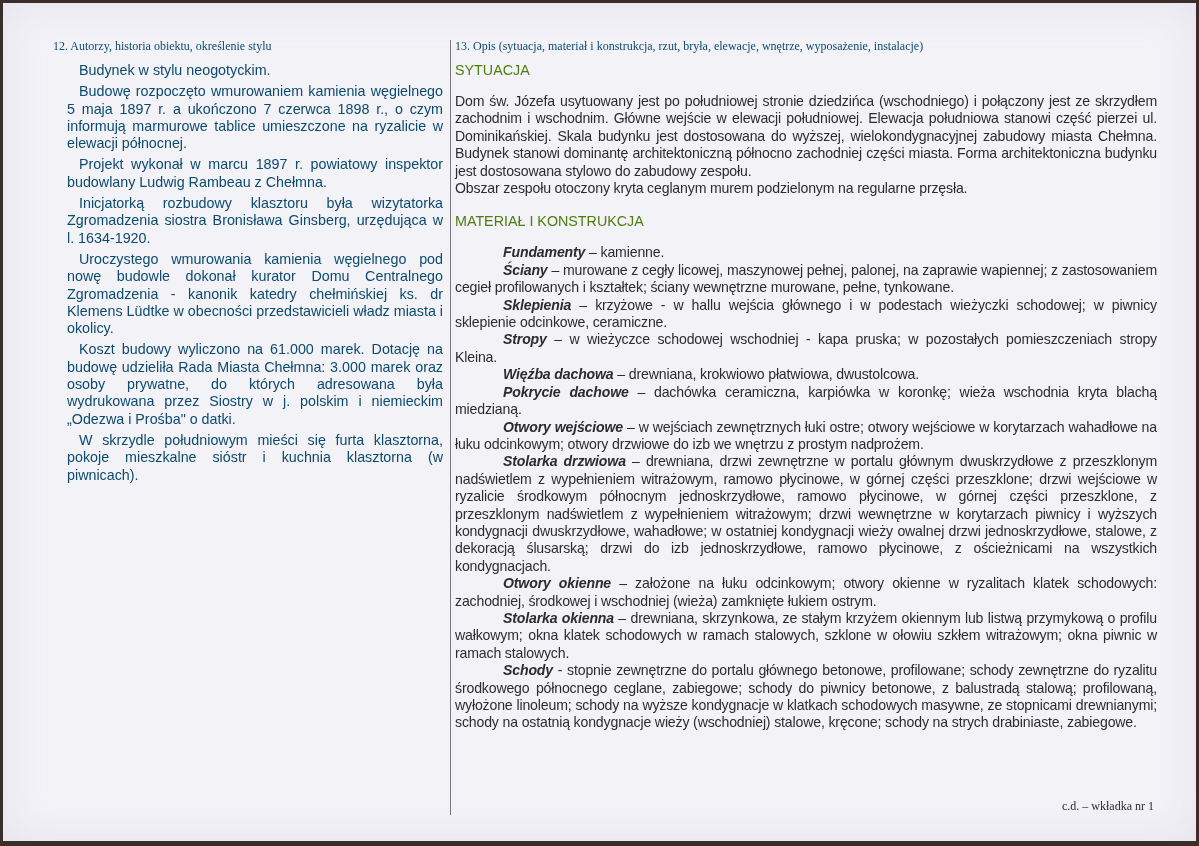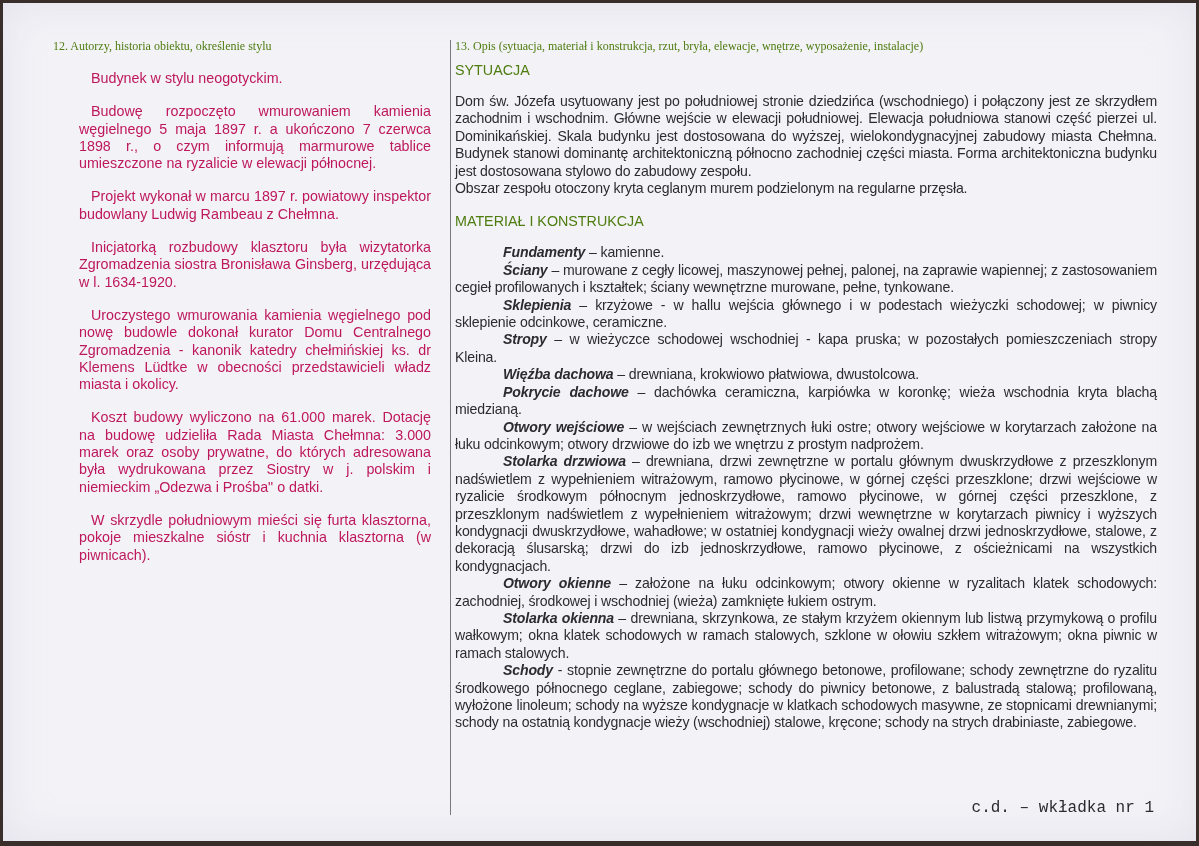--- a/index.html
+++ b/index.html
@@ -18,44 +18,44 @@
   }
   .col-right {
     position:absolute; left:452px; top:36px; width:702px;
   }
   .divider {
     position:absolute; left:447px; top:37px; width:1px; height:775px;
     background:#7a7780;
   }
   .section-head {
     font-family:"Liberation Serif", serif;
-    font-size:12px; color:#4d7c0f; margin:0 0 8px 0; white-space:nowrap;
+    font-size:12px; color:#0c4a6e; margin:0 0 8px 0; white-space:nowrap;
   }
   .col-left .section-head { margin-left:-10px; }
   .col-right .section-head { margin-left:0; }
   .lp {
     font-family:"Liberation Sans", sans-serif;
-    font-size:14.3px; line-height:17.3px; color:#be185d;
-    text-align:justify; margin:16px; text-indent:12px;
+    font-size:14.3px; line-height:17.3px; color:#0c4a6e;
+    text-align:justify; margin:4px; text-indent:12px;
   }
   .lp.noindent { text-indent:0; }
   .rp {
     font-family:"Liberation Sans", sans-serif;
     font-size:14.1px; line-height:17.4px; color:#2b2b30;
     text-align:justify; margin:0;
     letter-spacing:-0.15px;
   }
   .rhead {
     font-family:"Liberation Sans", sans-serif;
     font-size:14.3px; color:#4d7c0f; margin:0;
   }
   .term { font-weight:bold; font-style:italic;margin-left:48px; }
   .continuation {
     position:absolute; right:42px; top:796px;
-    font-family:Liberation Mono, monospace; font-size:16px; color:#2b2b30;text-align:right;
+    font-family:Liberation Serif, serif; font-size:12px; color:#2b2b30;text-align:right;
   }
 </style>
 </head>
 <body>
 
 <div class="sheet">
 
   <div class="col-left">
     <div class="section-head">12. Autorzy, historia obiektu, określenie stylu</div>
     <p class="lp">Budynek w stylu neogotyckim.</p>
@@ -77,21 +77,21 @@
     <p class="rp">Obszar zespołu otoczony kryta ceglanym murem podzielonym na regularne przęsła.</p>
 
     <p class="rhead" style="margin-top:16px;margin-bottom:15px;">MATERIAŁ I KONSTRUKCJA</p>
 
     <p class="rp"><span class="term">Fundamenty</span><span> – </span><span>kamienne.</span></p>
     <p class="rp"><span class="term">Ściany</span><span> – </span><span>murowane z cegły licowej, maszynowej pełnej, palonej, na zaprawie wapiennej; z zastosowaniem cegieł profilowanych i kształtek; ściany wewnętrzne murowane, pełne, tynkowane.</span></p>
     <p class="rp"><span class="term">Sklepienia</span><span> – </span><span>krzyżowe - w hallu wejścia głównego i w podestach wieżyczki schodowej; w piwnicy sklepienie odcinkowe, ceramiczne.</span></p>
     <p class="rp"><span class="term">Stropy</span><span> – </span><span>w wieżyczce schodowej wschodniej - kapa pruska; w pozostałych pomieszczeniach stropy Kleina.</span></p>
     <p class="rp"><span class="term">Więźba dachowa</span><span> – </span><span>drewniana, krokwiowo płatwiowa, dwustolcowa.</span></p>
     <p class="rp"><span class="term">Pokrycie dachowe</span><span> – </span><span>dachówka ceramiczna, karpiówka w koronkę; wieża wschodnia kryta blachą miedzianą.</span></p>
-    <p class="rp"><span class="term">Otwory wejściowe</span><span> – </span><span>w wejściach zewnętrznych łuki ostre; otwory wejściowe w korytarzach założone na łuku odcinkowym; otwory drzwiowe do izb we wnętrzu z prostym nadprożem.</span></p>
+    <p class="rp"><span class="term">Otwory wejściowe</span><span> – </span><span>w wejściach zewnętrznych łuki ostre; otwory wejściowe w korytarzach wahadłowe na łuku odcinkowym; otwory drzwiowe do izb we wnętrzu z prostym nadprożem.</span></p>
     <p class="rp"><span class="term">Stolarka drzwiowa</span><span> – </span><span>drewniana, drzwi zewnętrzne w portalu głównym dwuskrzydłowe z przeszklonym nadświetlem z wypełnieniem witrażowym, ramowo płycinowe, w górnej części przeszklone; drzwi wejściowe w ryzalicie środkowym północnym jednoskrzydłowe, ramowo płycinowe, w górnej części przeszklone, z przeszklonym nadświetlem z wypełnieniem witrażowym; drzwi wewnętrzne w korytarzach piwnicy i wyższych kondygnacji dwuskrzydłowe, wahadłowe; w ostatniej kondygnacji wieży owalnej drzwi jednoskrzydłowe, stalowe, z dekoracją ślusarską; drzwi do izb jednoskrzydłowe, ramowo płycinowe, z ościeżnicami na wszystkich kondygnacjach.</span></p>
     <p class="rp"><span class="term">Otwory okienne</span><span> – </span><span>założone na łuku odcinkowym; otwory okienne w ryzalitach klatek schodowych: zachodniej, środkowej i wschodniej (wieża) zamknięte łukiem ostrym.</span></p>
     <p class="rp"><span class="term">Stolarka okienna</span><span> – </span><span>drewniana, skrzynkowa, ze stałym krzyżem okiennym lub listwą przymykową o profilu wałkowym; okna klatek schodowych w ramach stalowych, szklone w ołowiu szkłem witrażowym; okna piwnic w ramach stalowych.</span></p>
     <p class="rp"><span class="term">Schody</span><span> - </span><span>stopnie zewnętrzne do portalu głównego betonowe, profilowane; schody zewnętrzne do ryzalitu środkowego północnego ceglane, zabiegowe; schody do piwnicy betonowe, z balustradą stalową; profilowaną, wyłożone linoleum; schody na wyższe kondygnacje w klatkach schodowych masywne, ze stopnicami drewnianymi; schody na ostatnią kondygnacje wieży (wschodniej) stalowe, kręcone; schody na strych drabiniaste, zabiegowe.</span></p>
   </div>
 
   <div class="continuation">c.d. – wkładka nr 1</div>
 </div>
 
 </body></html>

